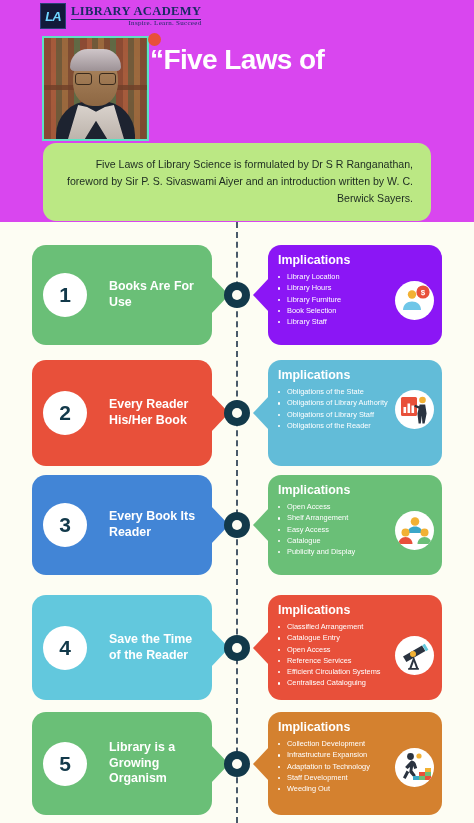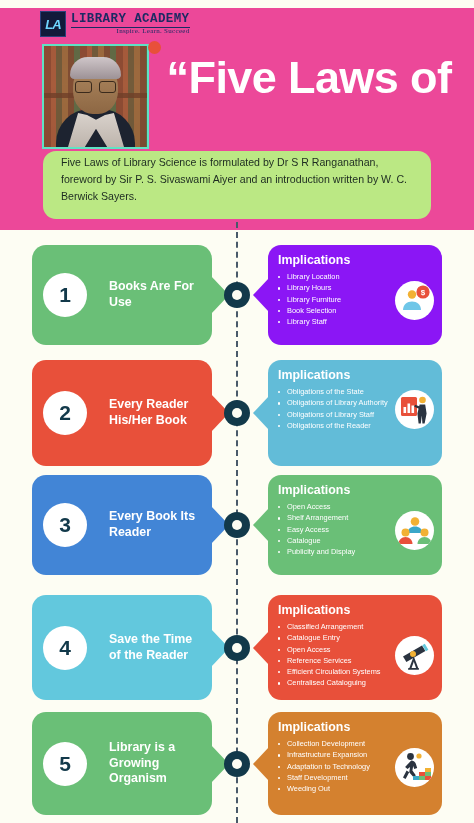--- a/index.html
+++ b/index.html
@@ -6,36 +6,36 @@
   body{
     width:474px;height:823px;overflow:hidden;
     background:#fdfdf3;
     font-family:"Liberation Sans", sans-serif;
     -webkit-font-smoothing:antialiased;
   }
   .page{position:relative;width:474px;height:823px;}
 
   
   .header{
-    position:absolute;left:0;top:8px;width:474px;height:222px;
-    background:#ec4899;
+    position:absolute;left:0;top:0;width:474px;height:222px;
+    background:#d946ef;
   }
   .logo{
     position:absolute;left:40px;top:3px;
     display:flex;align-items:center;gap:5px;
   }
   .logo-mark{
     width:24px;height:24px;background:#121a3a;border:1px solid #2b3f7a;
     display:flex;align-items:center;justify-content:center;
     color:#6fd6ff;font-size:13px;font-weight:bold;font-style:italic;
     letter-spacing:-1px;
   }
   .logo-text{display:flex;flex-direction:column;line-height:1;}
   .logo-title{
-    font-family:Liberation Mono, monospace;
+    font-family:Liberation Serif, serif;
     font-size:12.5px;font-weight:bold;color:#1b2a63;letter-spacing:.4px;
     border-bottom:1px solid #1b2a63;padding-bottom:1px;
   }
   .logo-tag{
     font-family:"Liberation Serif", serif;
     font-size:7px;color:#1b2a63;letter-spacing:.3px;
     margin-top:0;text-align:right;
   }
 
   .portrait{
@@ -66,30 +66,29 @@
   .pf-scarf{position:absolute;left:24px;bottom:0;width:56px;height:34px;
     background:linear-gradient(180deg,#d9d2cc 0%,#bdb4ac 100%);
     clip-path:polygon(0% 100%,18% 0%,34% 6%,50% 20%,66% 6%,82% 0%,100% 100%,70% 100%,50% 46%,30% 100%);}
 
   .dot-accent{
     position:absolute;left:148px;top:33px;width:13px;height:13px;border-radius:50%;
     background:#e8503a;
   }
   .hero-title{
     position:absolute;left:150px;top:44px;width:318px;
-    font-size:45px;font-weight:bold;color:#ffffff;
+    font-size:28px;font-weight:bold;color:#ffffff;
     line-height:1.17;letter-spacing:-0.6px;
-    text-align:center;
   }
 
   .intro-card{
     position:absolute;left:43px;top:143px;width:388px;
     background:#bbe884;border-radius:13px;
-    padding:3px 18px 14px;box-sizing:border-box;
-    text-align:left;
+    padding:13px 18px 14px;box-sizing:border-box;
+    text-align:right;
   }
   .intro-text{
     font-size:10.6px;color:#1d2b21;line-height:1.62;
   }
 
   
   .timeline{
     position:absolute;left:236px;top:222px;width:0;height:601px;
     border-left:2px dashed #4a5a6a;
   }

